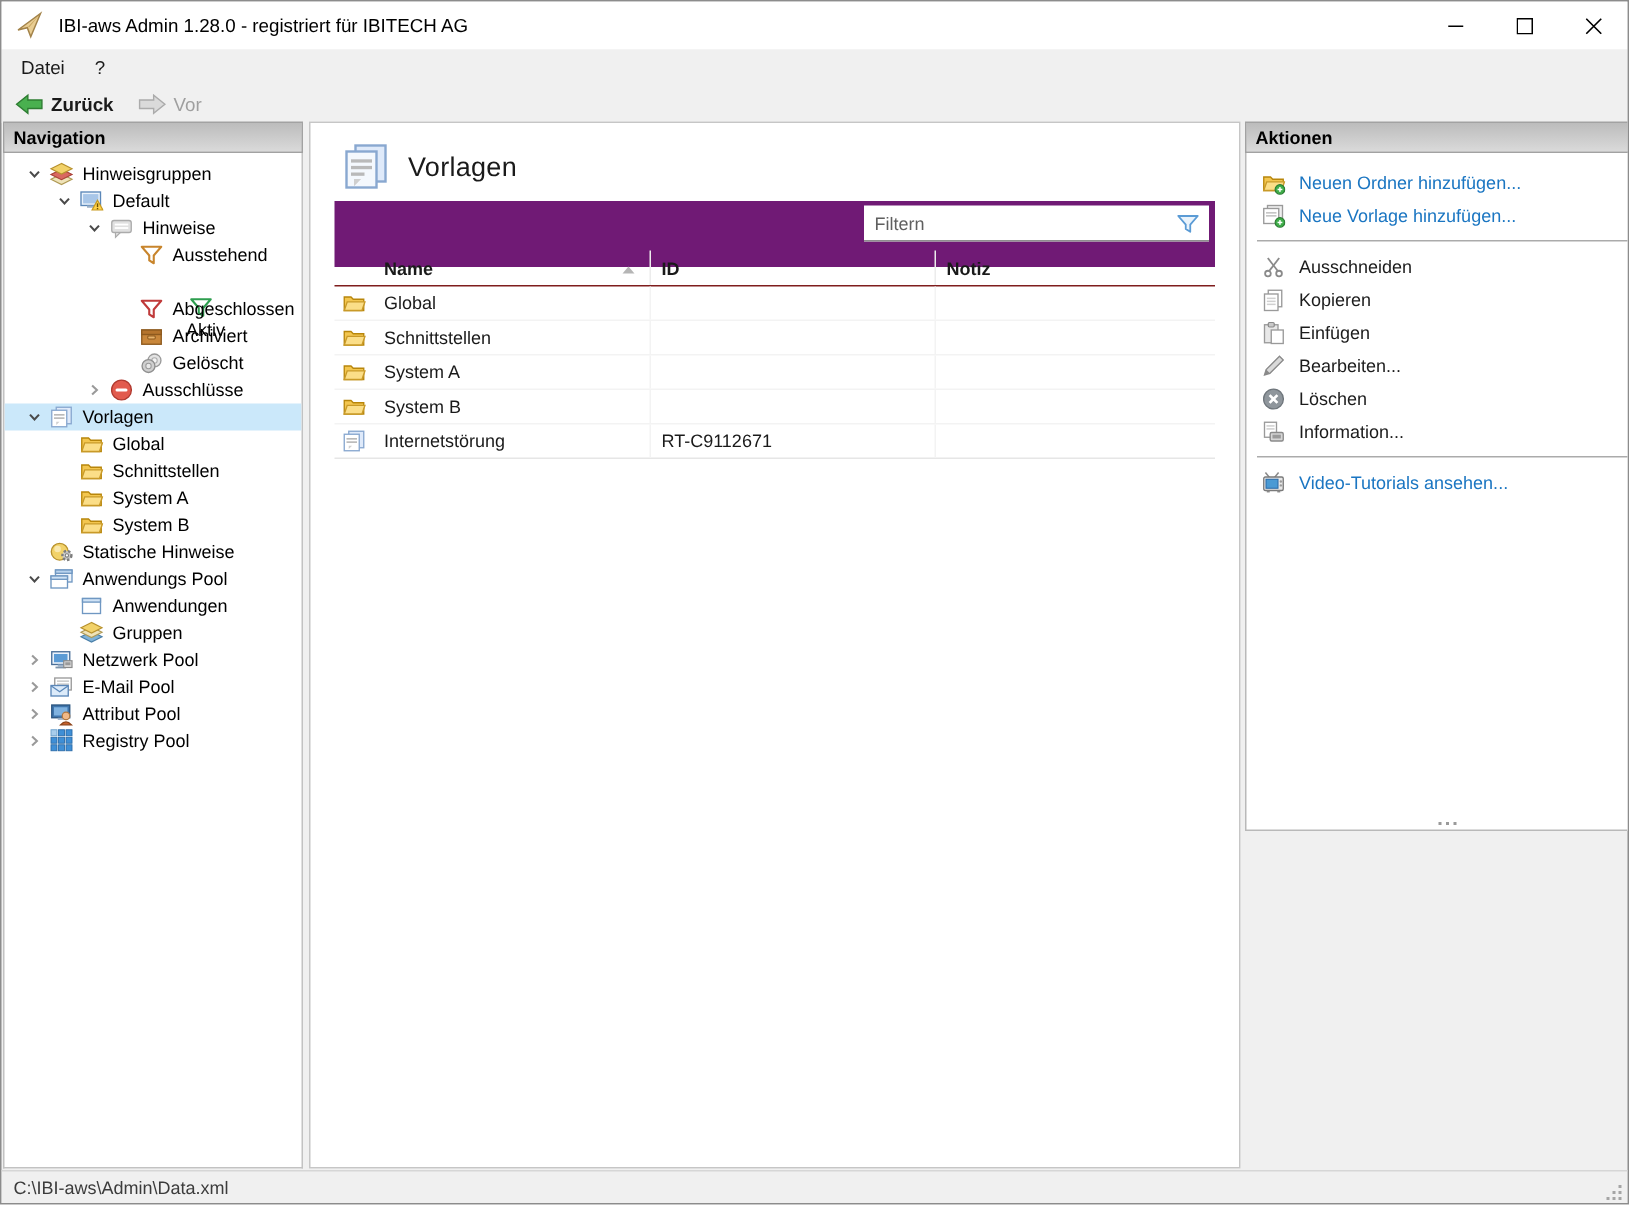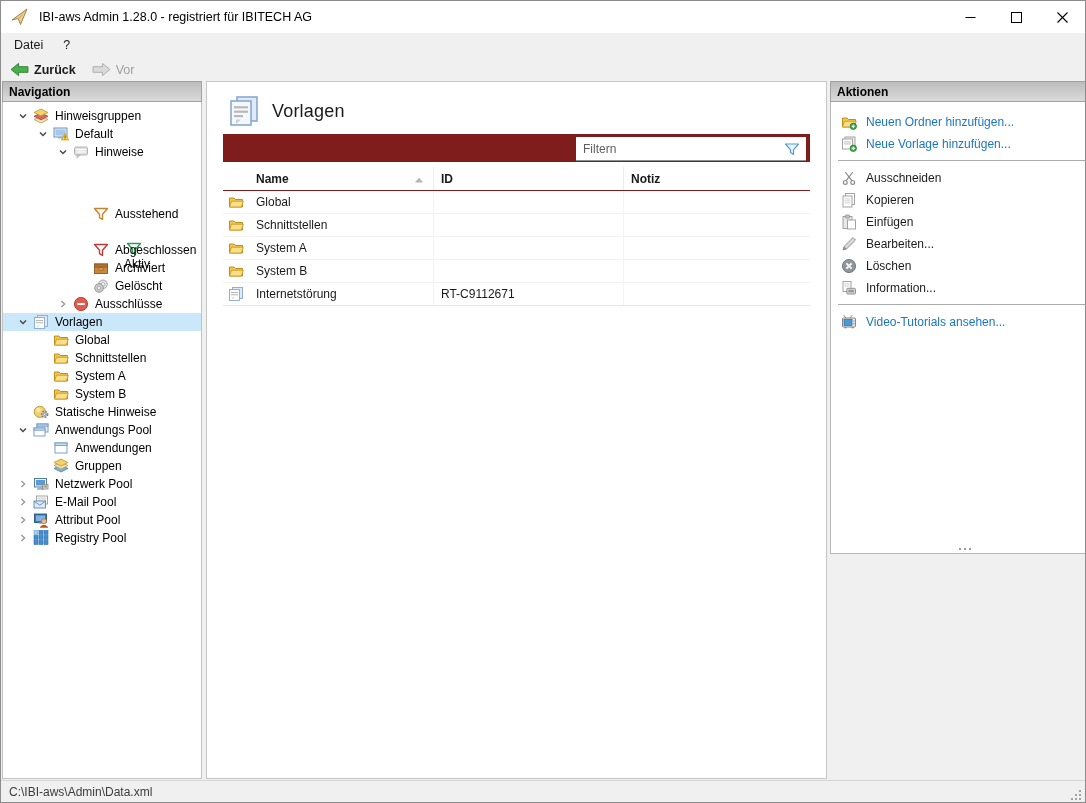--- a/index.html
+++ b/index.html
@@ -39,21 +39,21 @@
   .tree-chev { width:20px; height:18px; display:inline-flex; align-items:center; justify-content:center; flex:none; }
   .tree-chev svg { width:10px; height:10px; }
   .tree-ico { width:16px; height:16px; flex:none; margin-right:6px; }
   .tree-ico svg { width:16px; height:16px; display:block; }
   
   .main-panel { position:absolute; left:205px; top:80px; width:621px; bottom:23px; background:#fff; border:1px solid #c6c6c6; }
   .main-head { position:absolute; top:12px; left:21px; display:flex; align-items:center; gap:12px; }
   .main-head .big-ico { width:32px; height:34px; }
   .main-head .big-ico svg { width:32px; height:34px; }
   .page-title { font-size:18px; color:#1a1a1a; letter-spacing:0.2px; }
-  .filter-bar { position:absolute; left:16px; right:16px; top:52px; height:28px; background:#7f1d1d; }
+  .filter-bar { position:absolute; left:16px; right:16px; top:52px; height:44px; background:#701a75; }
   .filter-input-wrap { position:absolute; right:4px; top:3px; width:230px; height:24px; background:#fff; border-bottom:1px solid #8e8e8e; display:flex; align-items:center; }
   .filter-input-wrap input { border:none; outline:none; flex:1; font-size:12px; padding:0 7px; background:transparent; font-family:"Liberation Sans", sans-serif; color:#222; }
   .filter-input-wrap input::placeholder { color:#5f5f5f; }
   .filter-funnel { width:16px; height:16px; margin-right:6px; flex:none; }
   .vtable { position:absolute; left:16px; right:16px; top:85px; }
   .thead, .trow { display:grid; grid-template-columns:26px 185px 190px 1fr; align-items:center; }
   .thead { height:24px; border-bottom:1px solid #7f1d1d; }
   .thead .hcell { font-size:12px; font-weight:700; color:#1a1a1a; height:100%; display:flex; align-items:center; padding-left:7px; border-right:1px solid #ececec; }
   .thead .hcell:last-child { border-right:none; }
   .thead .hcell.iconcol { border-right:none; }
@@ -184,21 +184,21 @@
           <span class="tree-ico">
             <svg viewBox="0 0 16 16">
               <rect x="1.5" y="3" width="13" height="8" rx="1.5" fill="#e0e0e0" stroke="#ababab" stroke-width="0.9"></rect>
               <rect x="3.5" y="5.1" width="9" height="1.2" fill="#fff"></rect>
               <rect x="3.5" y="7.4" width="9" height="1.2" fill="#fff"></rect>
               <polygon points="4,11 4,14.2 7.2,11" fill="#e0e0e0" stroke="#ababab" stroke-width="0.8"></polygon>
             </svg>
           </span>
           <span>Hinweise</span>
         </div>
-        <div class="tree-row" style="padding-left: 70px; margin-top: 44px;">
+        <div class="tree-row" style="padding-left: 70px;">
           <span class="tree-chev"></span>
           <span class="tree-ico">
             <svg viewBox="0 0 16 16">
               <polygon points="1.5,2.5 14.5,2.5 9.5,8.3 9.5,13.5 6.5,11.6 6.5,8.3" fill="#fff" stroke="#c8852c" stroke-width="1.4" stroke-linejoin="round"></polygon>
             </svg>
           </span>
           <span>Ausstehend</span>
         </div>
         <div class="tree-row" style="padding-left: 70px; flex-direction: column;">
           <span class="tree-chev"></span>

